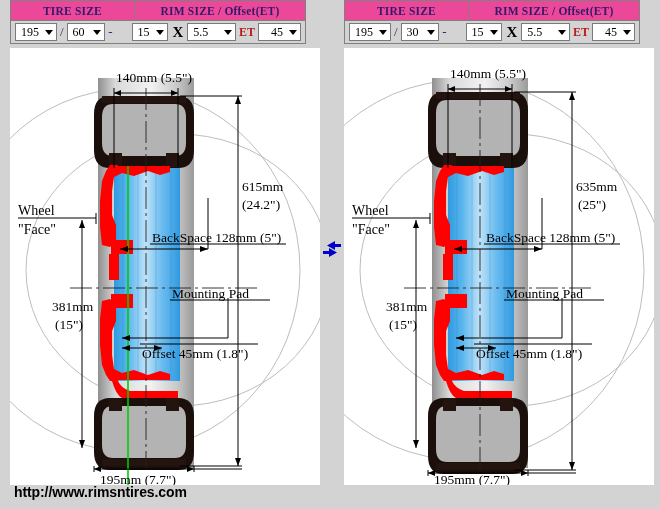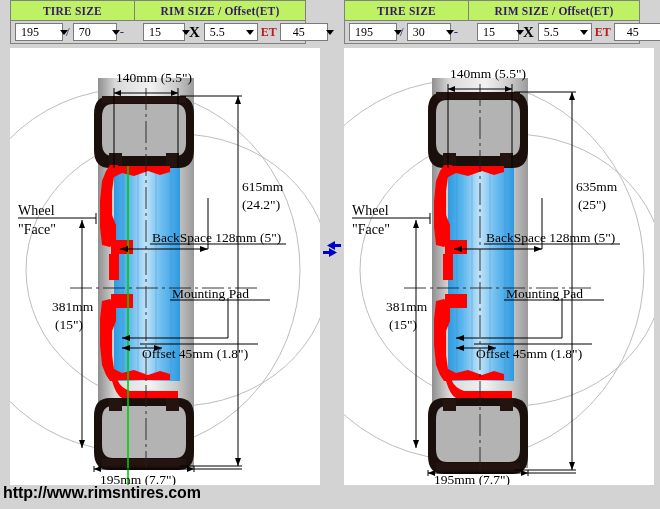--- a/index.html
+++ b/index.html
@@ -31,21 +31,21 @@
   }
   .hdr-panel.left  { left: 10px; }
   .hdr-panel.right { left: 344px; }
 
   .hdr-row-titles {
     display: flex;
     height: 20px;
     width: 100%;
   }
   .hdr-title-cell {
-    background: #bef264;
+    background: #ec4899;
     border: 1px solid #808080;
     border-bottom: none;
     display: flex;
     align-items: center;
     justify-content: center;
     font-family: "Liberation Serif", serif;
     font-weight: bold;
     font-size: 11.5px;
     color: #34196b;
     letter-spacing: .2px;
@@ -67,34 +67,33 @@
     border: 1px solid #7a7a7a;
     height: 18px;
     display: flex;
     align-items: center;
     justify-content: space-between;
     padding: 0 3px 0 5px;
     font-family: "Liberation Serif", serif;
     font-size: 12px;
     color: #000;
     cursor: pointer;
-    gap: 16px;
   }
   .sel .val { line-height: 16px; }
   .sel .arr {
     width: 0; height: 0;
     margin-left: 5px;
     border-left: 4px solid transparent;
     border-right: 4px solid transparent;
     border-top: 5px solid #000;
   }
   .sel.w-width   { width: 48px; }
   .sel.w-aspect  { width: 44px; }
   .sel.w-diam    { width: 42px; margin-left: 16px; }
-  .sel.w-rimw    { width: 56px; justify-content: center; }
+  .sel.w-rimw    { width: 56px; }
   .sel.w-et      { width: 48px; padding-left: 12px; }
 
   .sep {
     font-family: "Liberation Serif", serif;
     font-size: 13px;
     color: #34196b;
     padding: 0 3px;
     line-height: 18px;
   }
   .sep.big { font-size: 15px; font-weight: bold; color:#000; padding: 0 4px;}
@@ -128,24 +127,24 @@
 
   
   .footer {
     position: absolute;
     left: 0; bottom: 0;
     width: 660px; height: 24px;
     background: #d3d3d3;
   }
   .url {
     position: absolute;
-    left: 3px; top: 484px;
+    left: 14px; top: 484px;
     font-family: "Liberation Sans", sans-serif;
     font-weight: bold;
-    font-size: 16px;
+    font-size: 14px;
     color: #000000;
     letter-spacing: -0.1px;
   }
 </style>
 </head>
 <body>
 
 <div id="app">
 
   <div class="header-band">
@@ -155,21 +154,21 @@
         <div class="hdr-title-cell tire">TIRE SIZE</div>
         <div class="hdr-title-cell rim">RIM SIZE / Offset(ET)</div>
       </div>
       <div class="hdr-row-controls">
         <div class="sel w-width">
           <span class="val">195</span>
           <span class="arr"></span>
         </div>
         <span class="sep">/</span>
         <div class="sel w-aspect">
-          <span class="val">70</span>
+          <span class="val">60</span>
           <span class="arr"></span>
         </div>
         <span class="sep">-</span>
         <div class="sel w-diam">
           <span class="val">15</span>
           <span class="arr"></span>
         </div>
         <span class="sep big">X</span>
         <div class="sel w-rimw">
           <span class="val">5.5</span>

